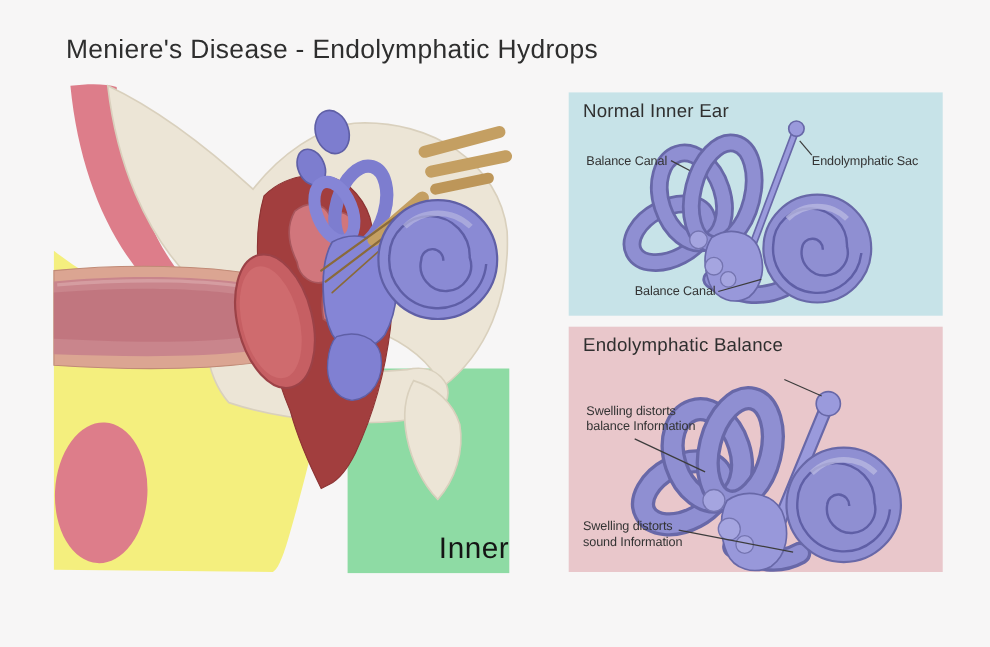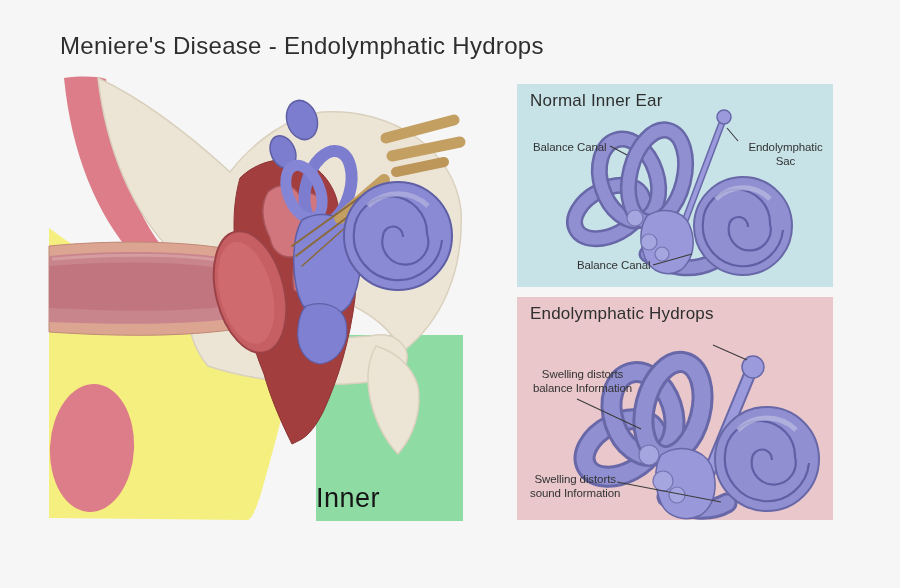--- a/index.html
+++ b/index.html
@@ -14,26 +14,26 @@
     padding-left:60px;
     font-size:24px;font-weight:500;letter-spacing:.3px;color:var(--text,#2e2e2e);
   }
   
   .figure{position:absolute;left:40px;top:60px;width:440px;height:470px;}
   .inner-box{
     position:absolute;left:276px;top:275px;width:147px;height:186px;
     background:var(--inner-green,#8edba4);
   }
   .inner-box span{
-    position:absolute;left:0;right:0;bottom:7px;text-align:left;
+    position:absolute;left:0;right:0;bottom:7px;text-align:right;
     font-size:27px;color:#151515;letter-spacing:.5px;
   }
   .figure svg{position:absolute;left:0;top:0;}
   
-  .panel{position:absolute;left:517px;width:316px;text-align:center;}
+  .panel{position:absolute;left:517px;width:340px;}
   .panel.blue{top:84px;height:203px;background:var(--panel-blue,#c7e3e8);}
   .panel.pink{top:297px;height:223px;background:var(--panel-pink,#e9c7cb);}
   .panel h2{
     position:absolute;left:13px;top:7px;margin:0;
     font-size:17px;font-weight:500;color:#2f2f2f;letter-spacing:.2px;
   }
   .panel .desc{
     position:absolute;left:15px;top:32px;width:316px;
     font-size:10.6px;line-height:1.32;letter-spacing:-.1px;color:#333;
   }
@@ -186,20 +186,20 @@
           <path d="M42,4 A42 42 0 1 1 -42,-4 A34 34 0 1 1 28,-2 A22 22 0 1 1 -15,0 A9 9 0 1 1 5,1" fill="none" stroke="#5f5fa6" stroke-width="2.2"></path>
           <path d="M-29,-29 A41 41 0 0 1 29,-29" fill="none" stroke="#b9b9e2" stroke-width="5" opacity=".75"></path>
         </g>
       </g>
       <g stroke="#3c3c3c" stroke-width="1.1">
         <path d="M196,48 L230,63"></path>
         <path d="M60,102 L124,132"></path>
         <path d="M100,185 L204,205"></path>
       </g>
     </svg>
-    <h2>Endolymphatic Hydrops</h2>
+    <h2>Endolymphatic Balance</h2>
     <div class="lbl sw-balance">Swelling distorts
 balance Information</div>
     <div class="lbl sw-sound">Swelling distorts
 sound Information</div>
   </div>
 
 </div>
 
 </body></html>

